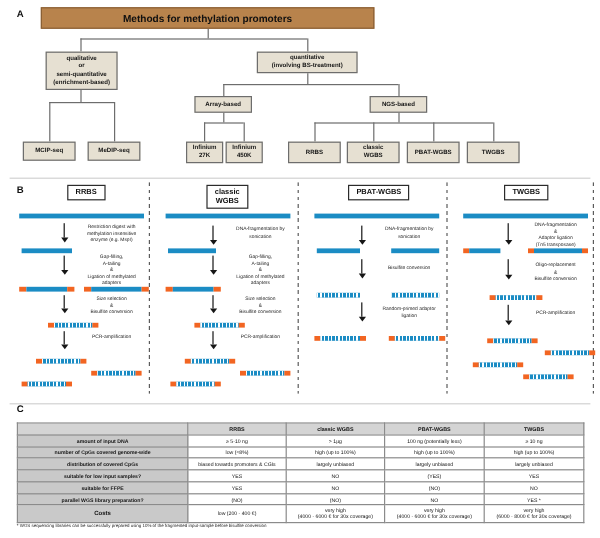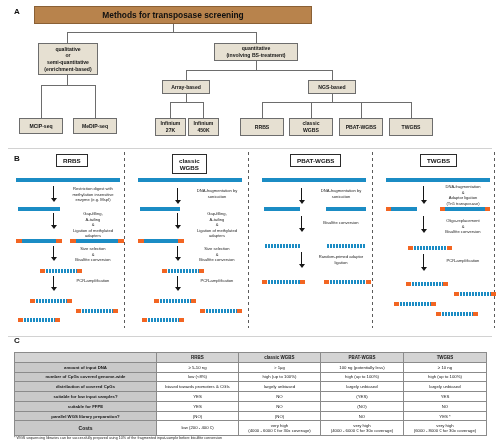--- a/index.html
+++ b/index.html
@@ -92,21 +92,21 @@
   }
 </style>
 </head>
 <body>
 
 <div id="fig">
 
   <div id="panelA">
     <div class="panel-letter" style="left:14px;top:7px;">A</div>
 
-    <div class="nodeA title" style="left:34px;top:6px;width:278px;height:18px;">Methods for transposase screening</div>
+    <div class="nodeA title" style="left:34px;top:6px;width:278px;height:18px;">Methods for methylation promoters</div>
 
     <div class="ln lnv" style="left:173px;top:24px;height:8px;"></div>
     <div class="ln lnh" style="left:67px;top:32px;width:189px;"></div>
     <div class="ln lnv" style="left:67px;top:32px;height:11px;"></div>
     <div class="ln lnv" style="left:256px;top:32px;height:11px;"></div>
 
     <div class="nodeA" style="left:38px;top:43px;width:60px;height:32px;">qualitative<br>or<br>semi-quantitative<br>(enrichment-based)</div>
     <div class="nodeA" style="left:214px;top:43px;width:84px;height:18px;">quantitative<br>(involving BS-treatment)</div>
 
     <div class="ln lnv" style="left:67px;top:75px;height:10px;"></div>

